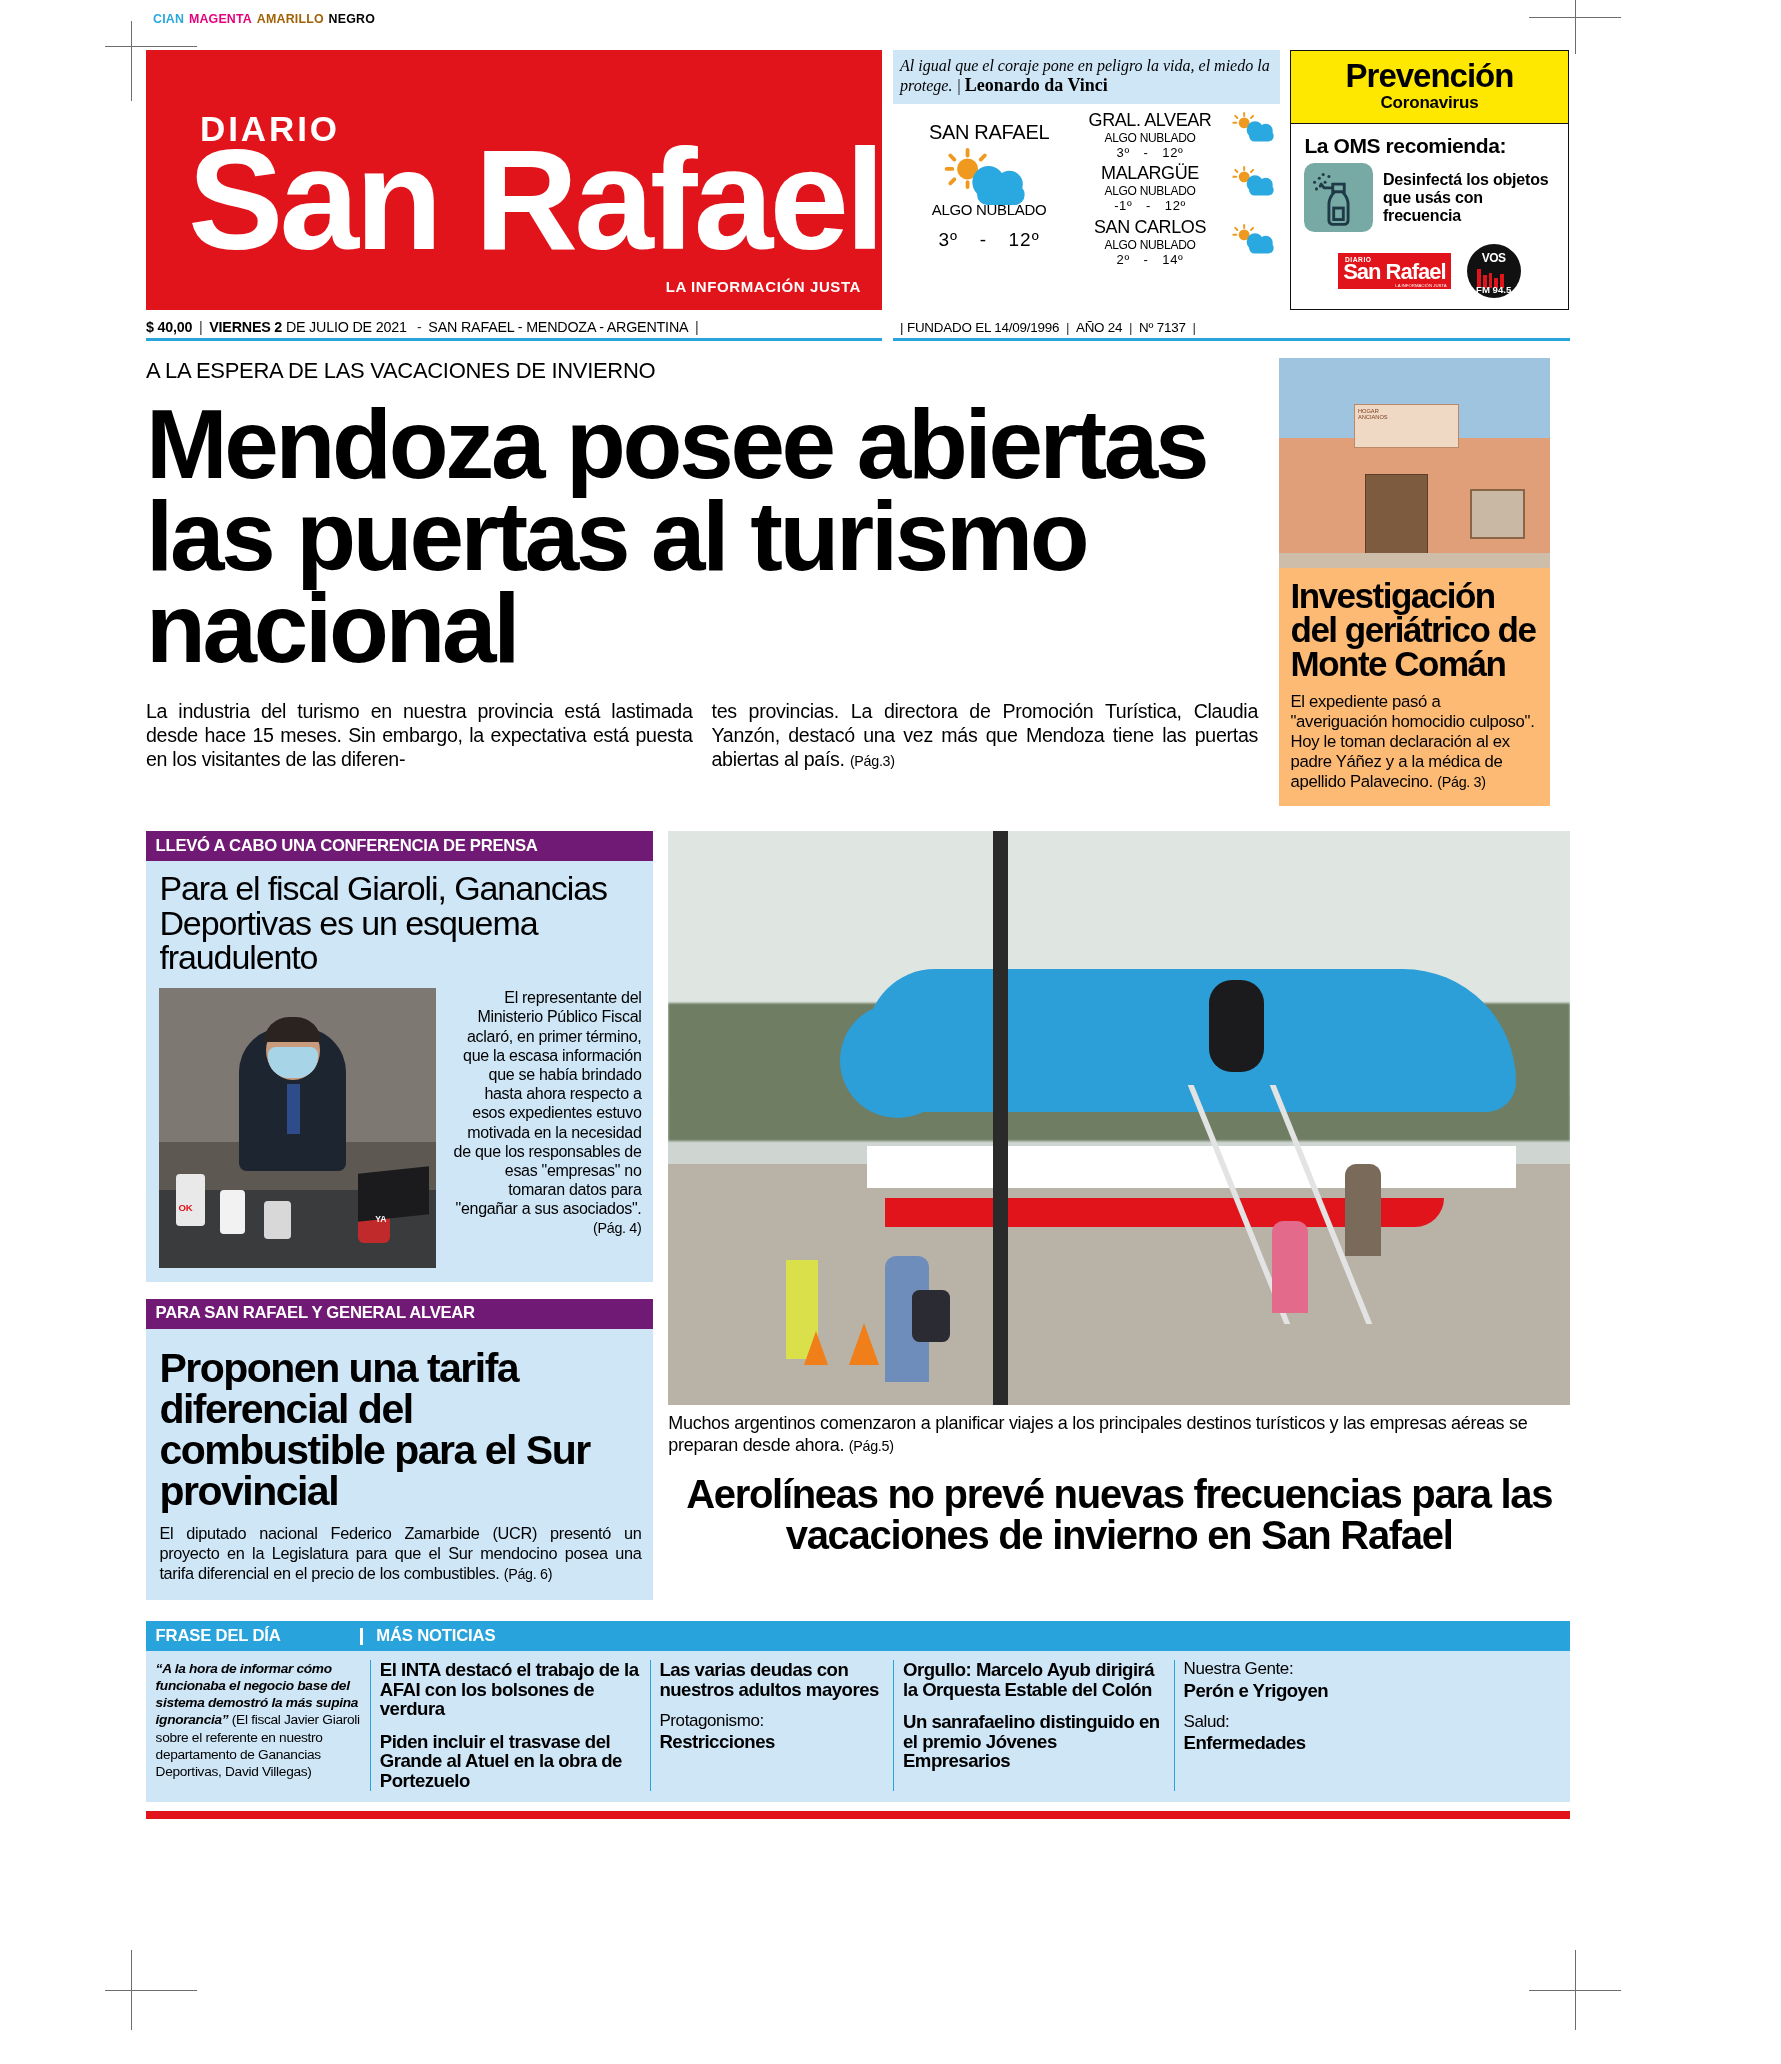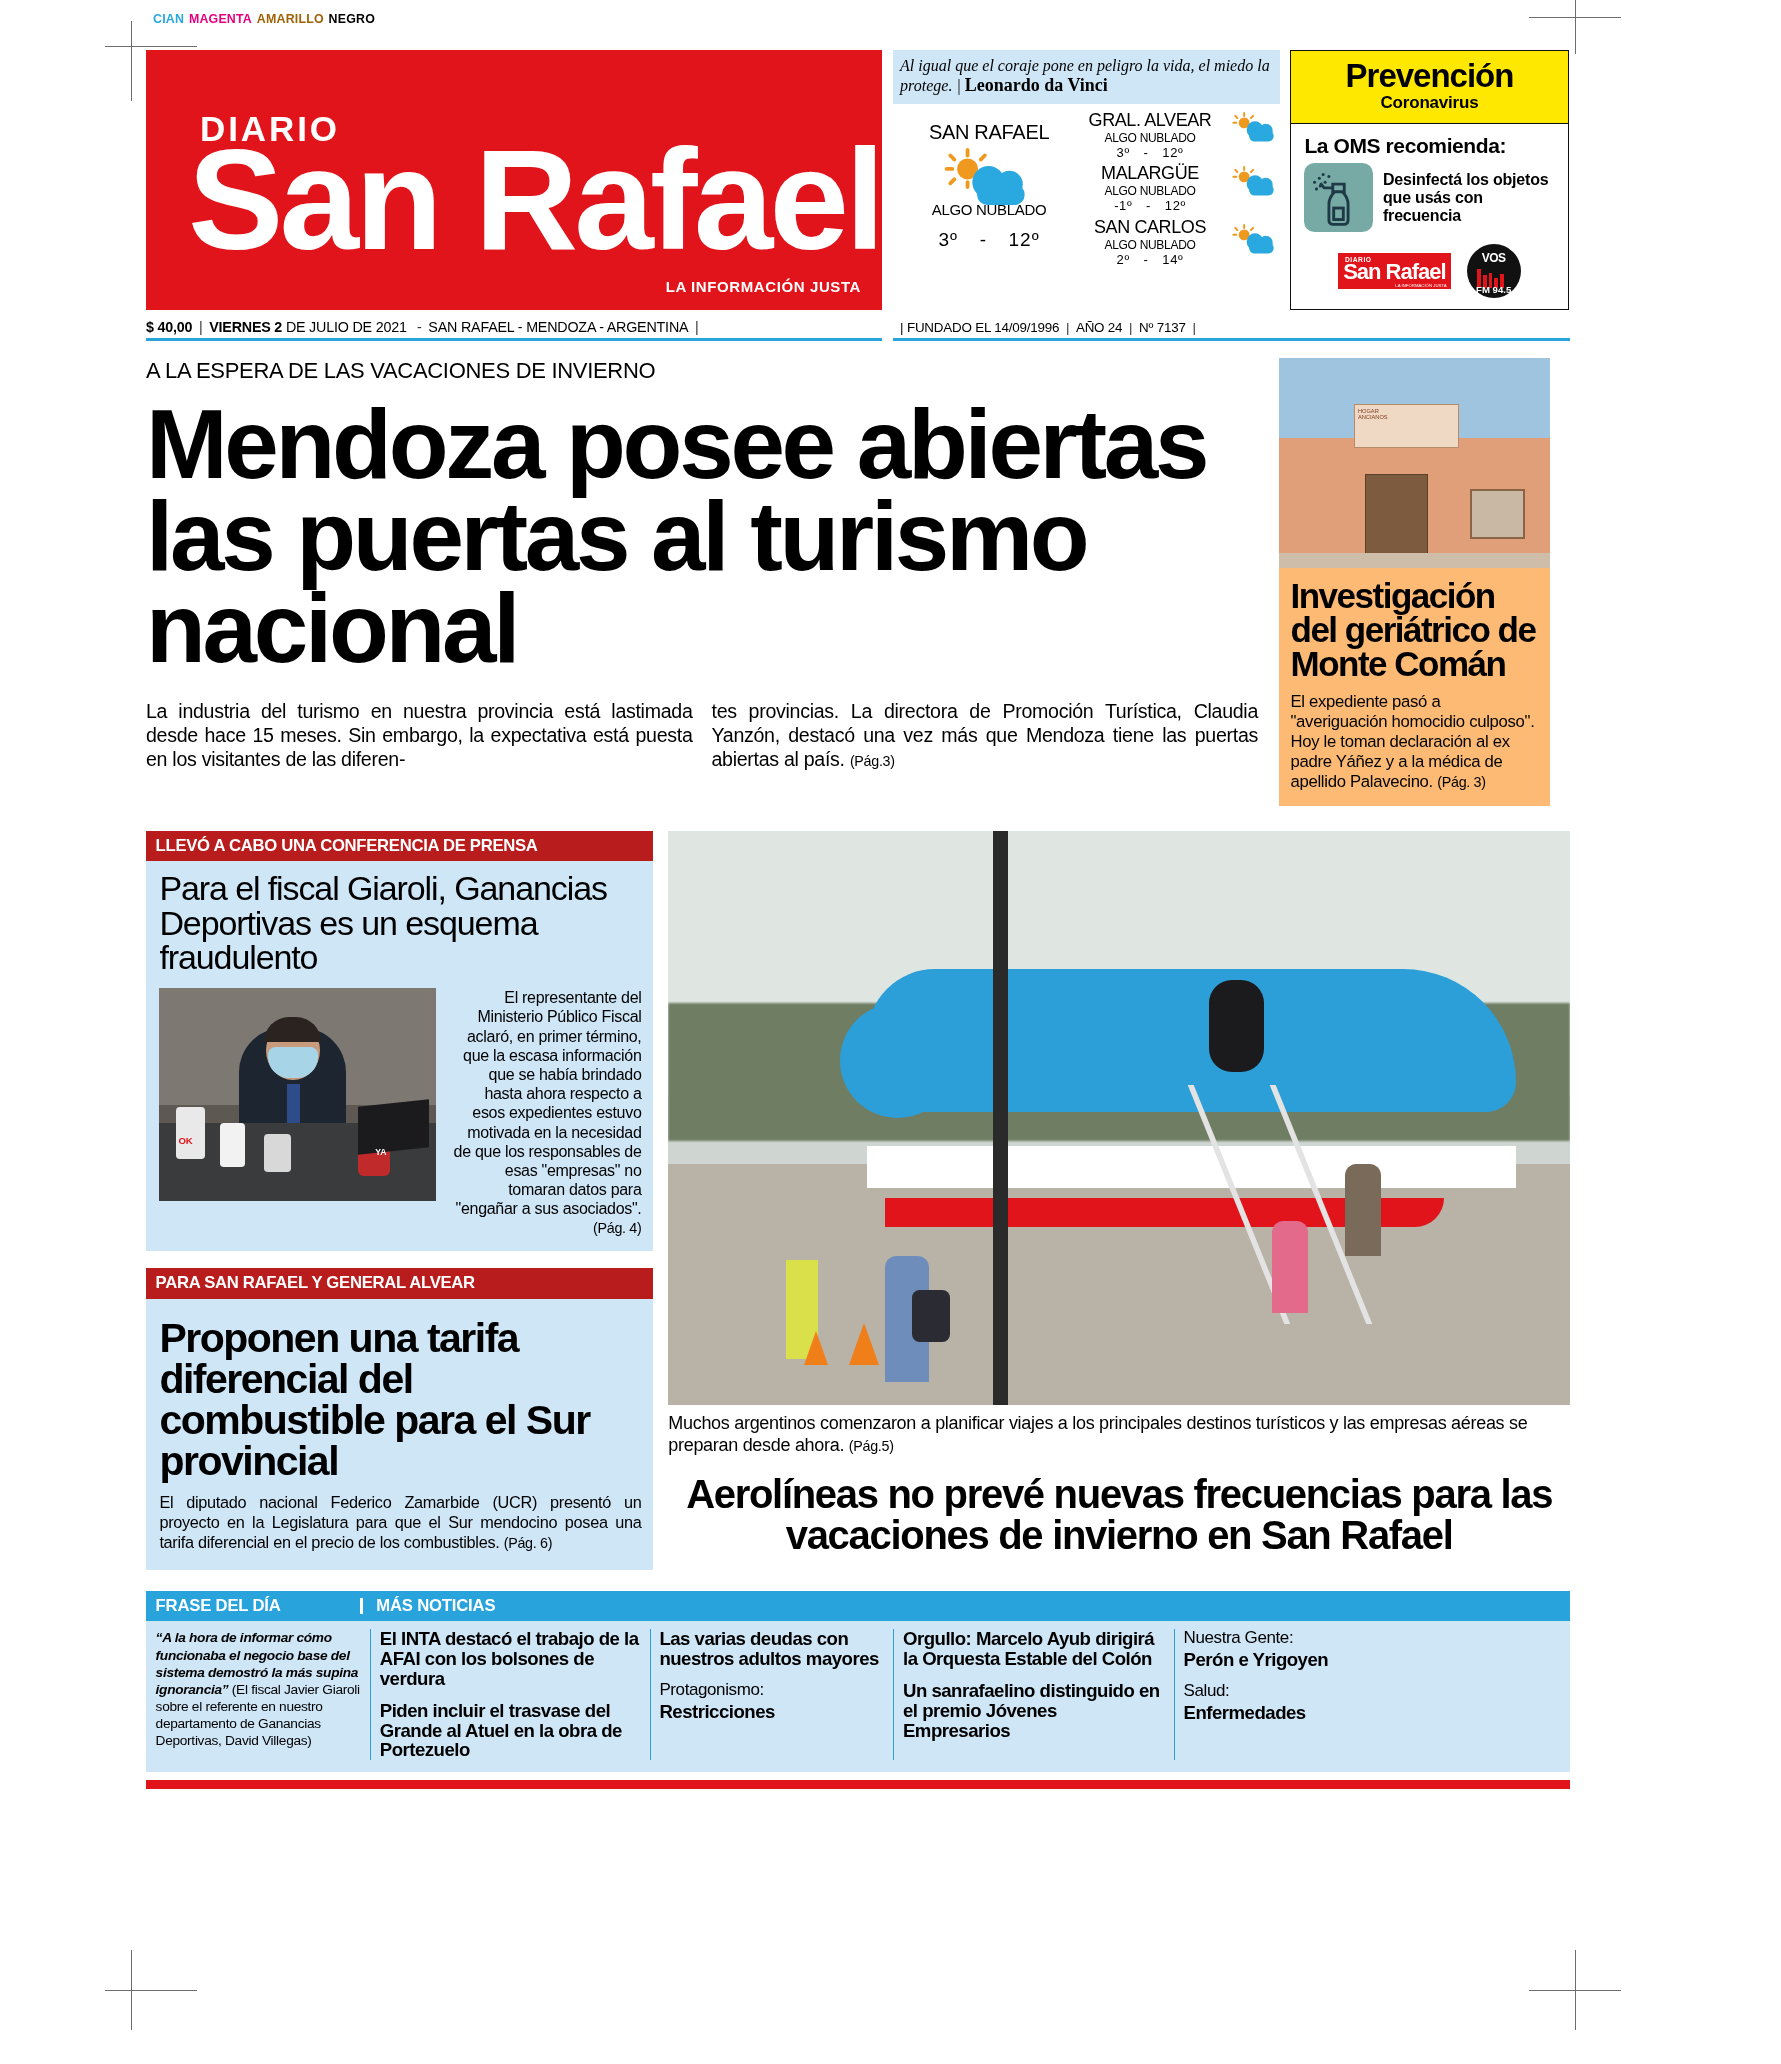--- a/index.html
+++ b/index.html
@@ -106,26 +106,26 @@
   .side-photo { width:271px; height:210px; position:relative; overflow:hidden; }
   .side-box { background:#fdba74; padding:10.5px 11.5px 13.4px 11.5px; }
   .side-title { font-size:35px; font-weight:800; line-height:0.97; letter-spacing:-1.5px;}
   .side-text { font-size:16.7px; line-height:1.2; letter-spacing:-0.3px; margin-top:11.5px;}
 
   
   .mid { display:flex; margin-top:25px; gap:15.3px; }
   .mid-left { width:507px; }
   .mid-right { flex:1; }
 
-  .eyebrow { background:#b91c1c; color:#fff; font-size:16.7px; font-weight:800;
+  .eyebrow { background:#701a75; color:#fff; font-size:16.7px; font-weight:800;
              padding:4.8px 9.6px 5.7px; letter-spacing:-0.3px;}
   .art-blue { background:#cfe6f7; padding:9.6px 11.5px 13.4px 13.4px; }
   .art-h2 { font-size:34px; line-height:1.02; letter-spacing:-1.1px; font-weight:400;}
   .art-flex { display:flex; gap:11.5px; margin-top:13.4px;}
-  .art-photo { width:277px; height:213px; position:relative; overflow:hidden;}
+  .art-photo { width:277px; height:280px; position:relative; overflow:hidden;}
   .art-col { flex:1; font-size:16px; line-height:1.2; letter-spacing:-0.3px;text-align:right;}
 
   .art2-h2 { font-size:41px; font-weight:800; line-height:1.0; letter-spacing:-1.5px; margin-top:9.6px;}
   .art2-p { font-size:16.3px; line-height:1.22; letter-spacing:-0.3px; margin-top:11.5px; text-align:justify;}
 
   .main-photo { width:100%; height:574px; position:relative; overflow:hidden; }
   .photo-cap { font-size:18px; line-height:1.2; letter-spacing:-0.3px; margin-top:8.6px;}
   .art3-h2 { font-size:40px; font-weight:800; line-height:1.03; letter-spacing:-1.3px;
              margin-top:17px; text-align:center;}
 

